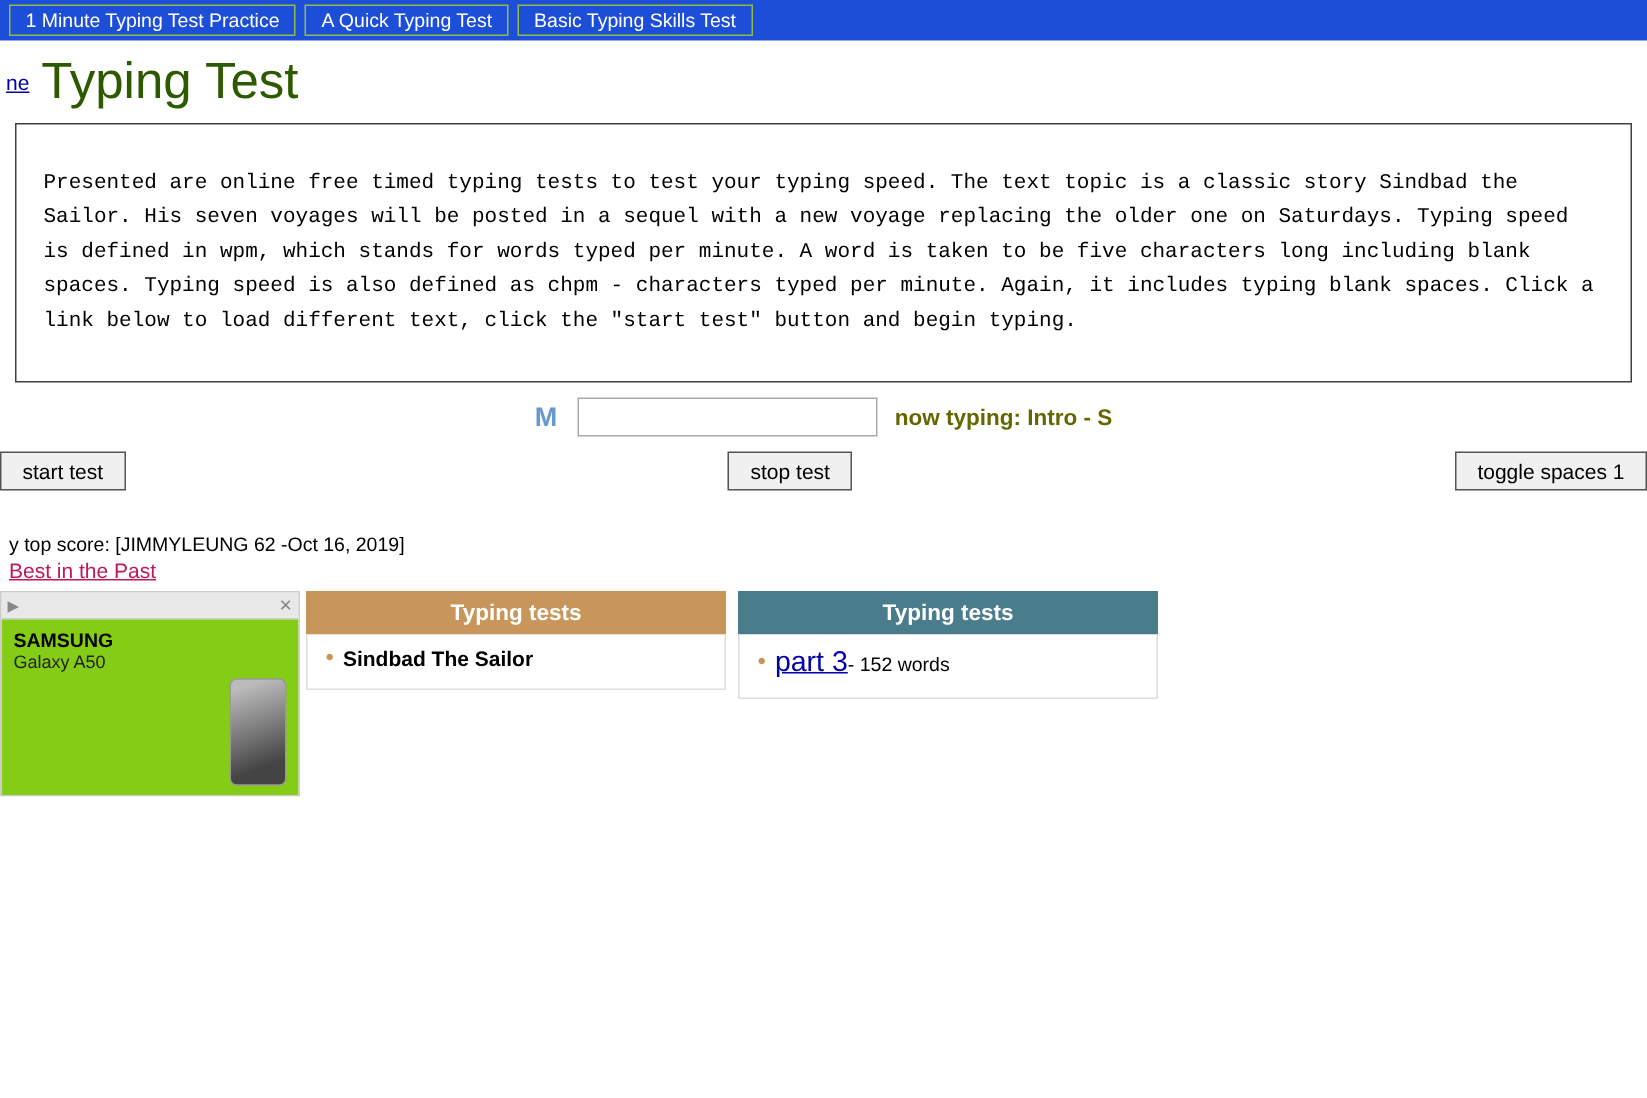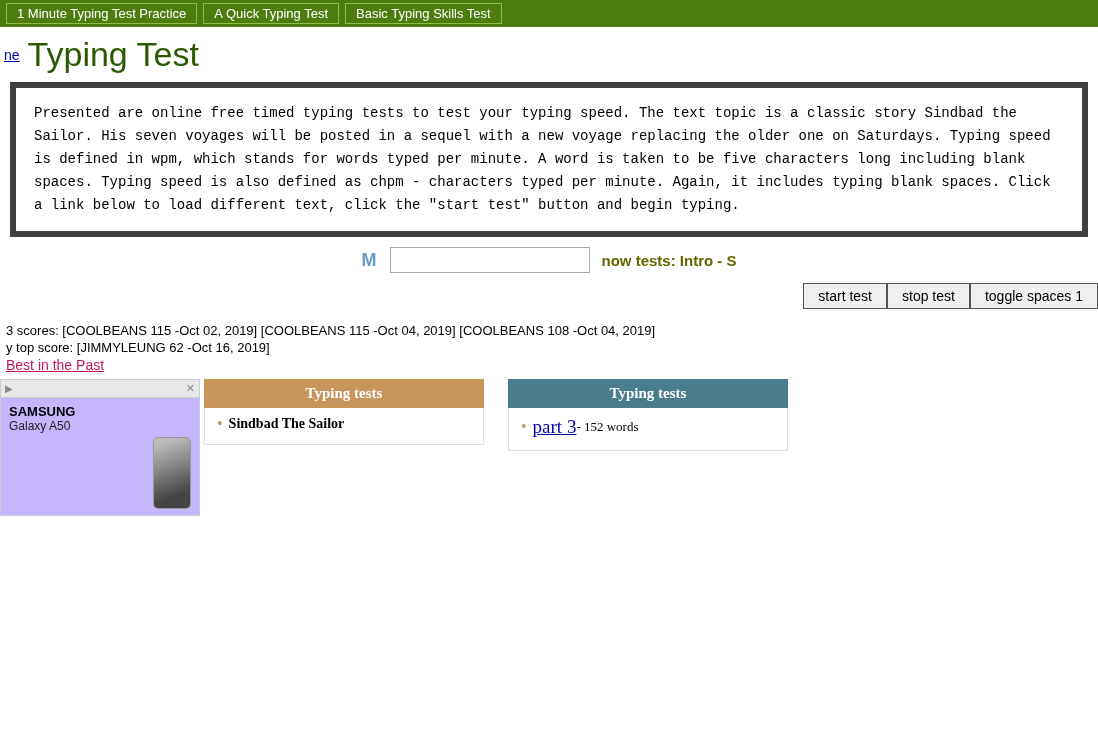--- a/index.html
+++ b/index.html
@@ -5,21 +5,21 @@
     * { box-sizing: border-box; margin: 0; padding: 0; }
     body {
       font-family: Arial, sans-serif;
       background: #fff;
       color: #000;
       font-size: 14px;
     }
 
     
     .top-nav {
-      background-color: #4d7c0f;
+      background-color: #1d4ed8;
       display: flex;
       align-items: center;
       padding: 3px 6px;
       gap: 6px;
       overflow: hidden;
     }
     .top-nav a {
       color: #fff;
       text-decoration: none;
       border: 1px solid #8fbc45;
@@ -42,23 +42,23 @@
       cursor: pointer;
     }
     .page-title {
       color: #2d5a00;
       font-size: 34px;
       font-weight: normal;
     }
 
     
     .description-box {
-      border: 6px solid #404040;
+      border: 1px solid #404040;
       margin: 4px 10px 10px 10px;
-      padding: 14px 18px;
+      padding: 28px 18px;
     }
     .description-box p {
       font-family: 'Courier New', Courier, monospace;
       font-size: 14px;
       line-height: 1.65;
       color: #000;
     }
 
     
     .typing-area {
@@ -83,22 +83,22 @@
     }
     .now-typing-label {
       color: #666600;
       font-weight: bold;
       font-size: 15px;
     }
 
     
     .buttons-row {
       display: flex;
-      justify-content: flex-end;
-      margin: 10px 0 14px 0;
+      justify-content: space-between;
+      margin: 10px 0 28px 0;
     }
     .test-button {
       border: 1px solid #555;
       background: #f0f0f0;
       padding: 4px 14px;
       font-size: 14px;
       cursor: pointer;
       font-family: Arial, sans-serif;
     }
 
@@ -147,21 +147,21 @@
     .ad-label {
       font-size: 10px;
       color: #888;
     }
     .ad-close {
       font-size: 11px;
       color: #888;
       cursor: pointer;
     }
     .ad-content {
-      background: #c4b5fd;
+      background: #84cc16;
       flex: 1;
       display: flex;
       flex-direction: column;
       align-items: flex-start;
       padding: 6px 8px;
       min-height: 70px;
     }
     .ad-brand {
       font-size: 13px;
       font-weight: bold;
@@ -244,31 +244,30 @@
   <h1 class="page-title">Typing Test</h1>
 </div>
 
 <div class="description-box">
   <p>Presented are online free timed typing tests to test your typing speed. The text topic is a classic story Sindbad the Sailor. His seven voyages will be posted in a sequel with a new voyage replacing the older one on Saturdays. Typing speed is defined in wpm, which stands for words typed per minute. A word is taken to be five characters long including blank spaces. Typing speed is also defined as chpm - characters typed per minute. Again, it includes typing blank spaces. Click a link below to load different text, click the "start test" button and begin typing.</p>
 </div>
 
 <div class="typing-area">
   <span class="typing-letter">M</span>
   <input class="typing-input" type="text" style="">
-  <span class="now-typing-label">now tests: Intro - S</span>
+  <span class="now-typing-label">now typing: Intro - S</span>
 </div>
 
 <div class="buttons-row">
   <button class="test-button">start test</button>
   <button class="test-button">stop test</button>
   <button class="test-button">toggle spaces 1</button>
 </div>
 
 <div class="scores-section">
-  <div class="scores-line">3 scores: [COOLBEANS 115 -Oct 02, 2019] [COOLBEANS 115 -Oct 04, 2019] [COOLBEANS 108 -Oct 04, 2019]</div>
   <div class="scores-line">y top score: [JIMMYLEUNG 62 -Oct 16, 2019]</div>
   <a class="best-link" href="#">Best in the Past</a>
 </div>
 
 <div class="bottom-section">
 
   <div class="ad-panel">
     <div class="ad-top-bar">
       <span class="ad-label">▶</span>
       <span class="ad-close">✕</span>
@@ -276,21 +275,21 @@
     <div class="ad-content">
       <span class="ad-brand">SAMSUNG</span>
       <span class="ad-model">Galaxy A50</span>
 
       <div style="display:flex; justify-content:flex-end; width:100%; margin-top:4px;">
         <div style="width:38px; height:72px; background: linear-gradient(160deg, #bbb 10%, #444 80%); border-radius:5px; border:1px solid #999;"></div>
       </div>
     </div>
   </div>
 
-  <div style="display:flex; gap:20px; margin-left:4px;font-family:Liberation Serif, serif;">
+  <div style="display:flex; gap:4px; margin-left:4px;">
 
     <div class="typing-tests-col">
       <div class="panel-header-tan">Typing tests</div>
       <div class="panel-list">
         <div class="panel-list-item">
           <span class="bullet">•</span>
           <a class="panel-link" href="#">Sindbad The Sailor</a>
         </div>
       </div>
     </div>

